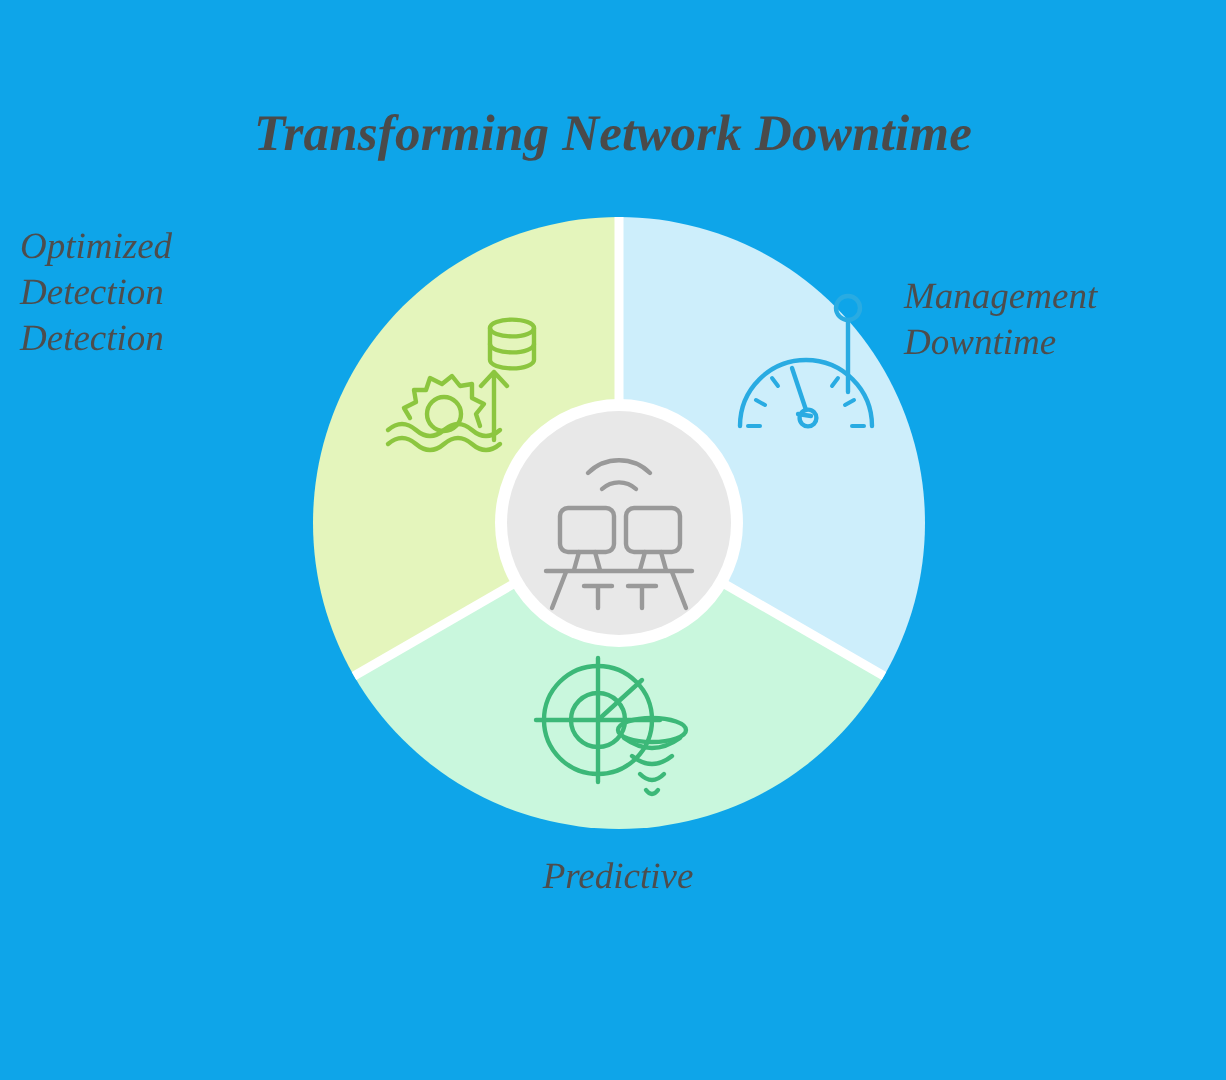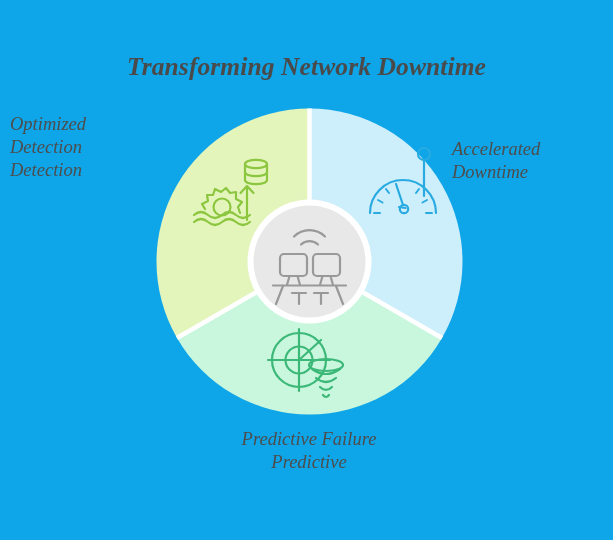--- a/index.html
+++ b/index.html
@@ -170,22 +170,21 @@
     </svg>
   </div>
 
   <div class="label label-left" style="color: rgb(77, 77, 77);">
     <span class="ln">Optimized</span>
     <span class="ln">Detection</span>
     <span class="ln">Detection</span>
   </div>
 
   <div class="label label-right" style="color: rgb(77, 77, 77);">
-    <span class="ln">Accelerated</span>
+    <span class="ln">Management</span>
     <span class="ln">Downtime</span>
   </div>
 
   <div class="label label-bottom" style="color: rgb(77, 77, 77);">
-    <span class="ln">Predictive Failure</span>
     <span class="ln">Predictive</span>
   </div>
 
 </div>
 
 </body></html>

